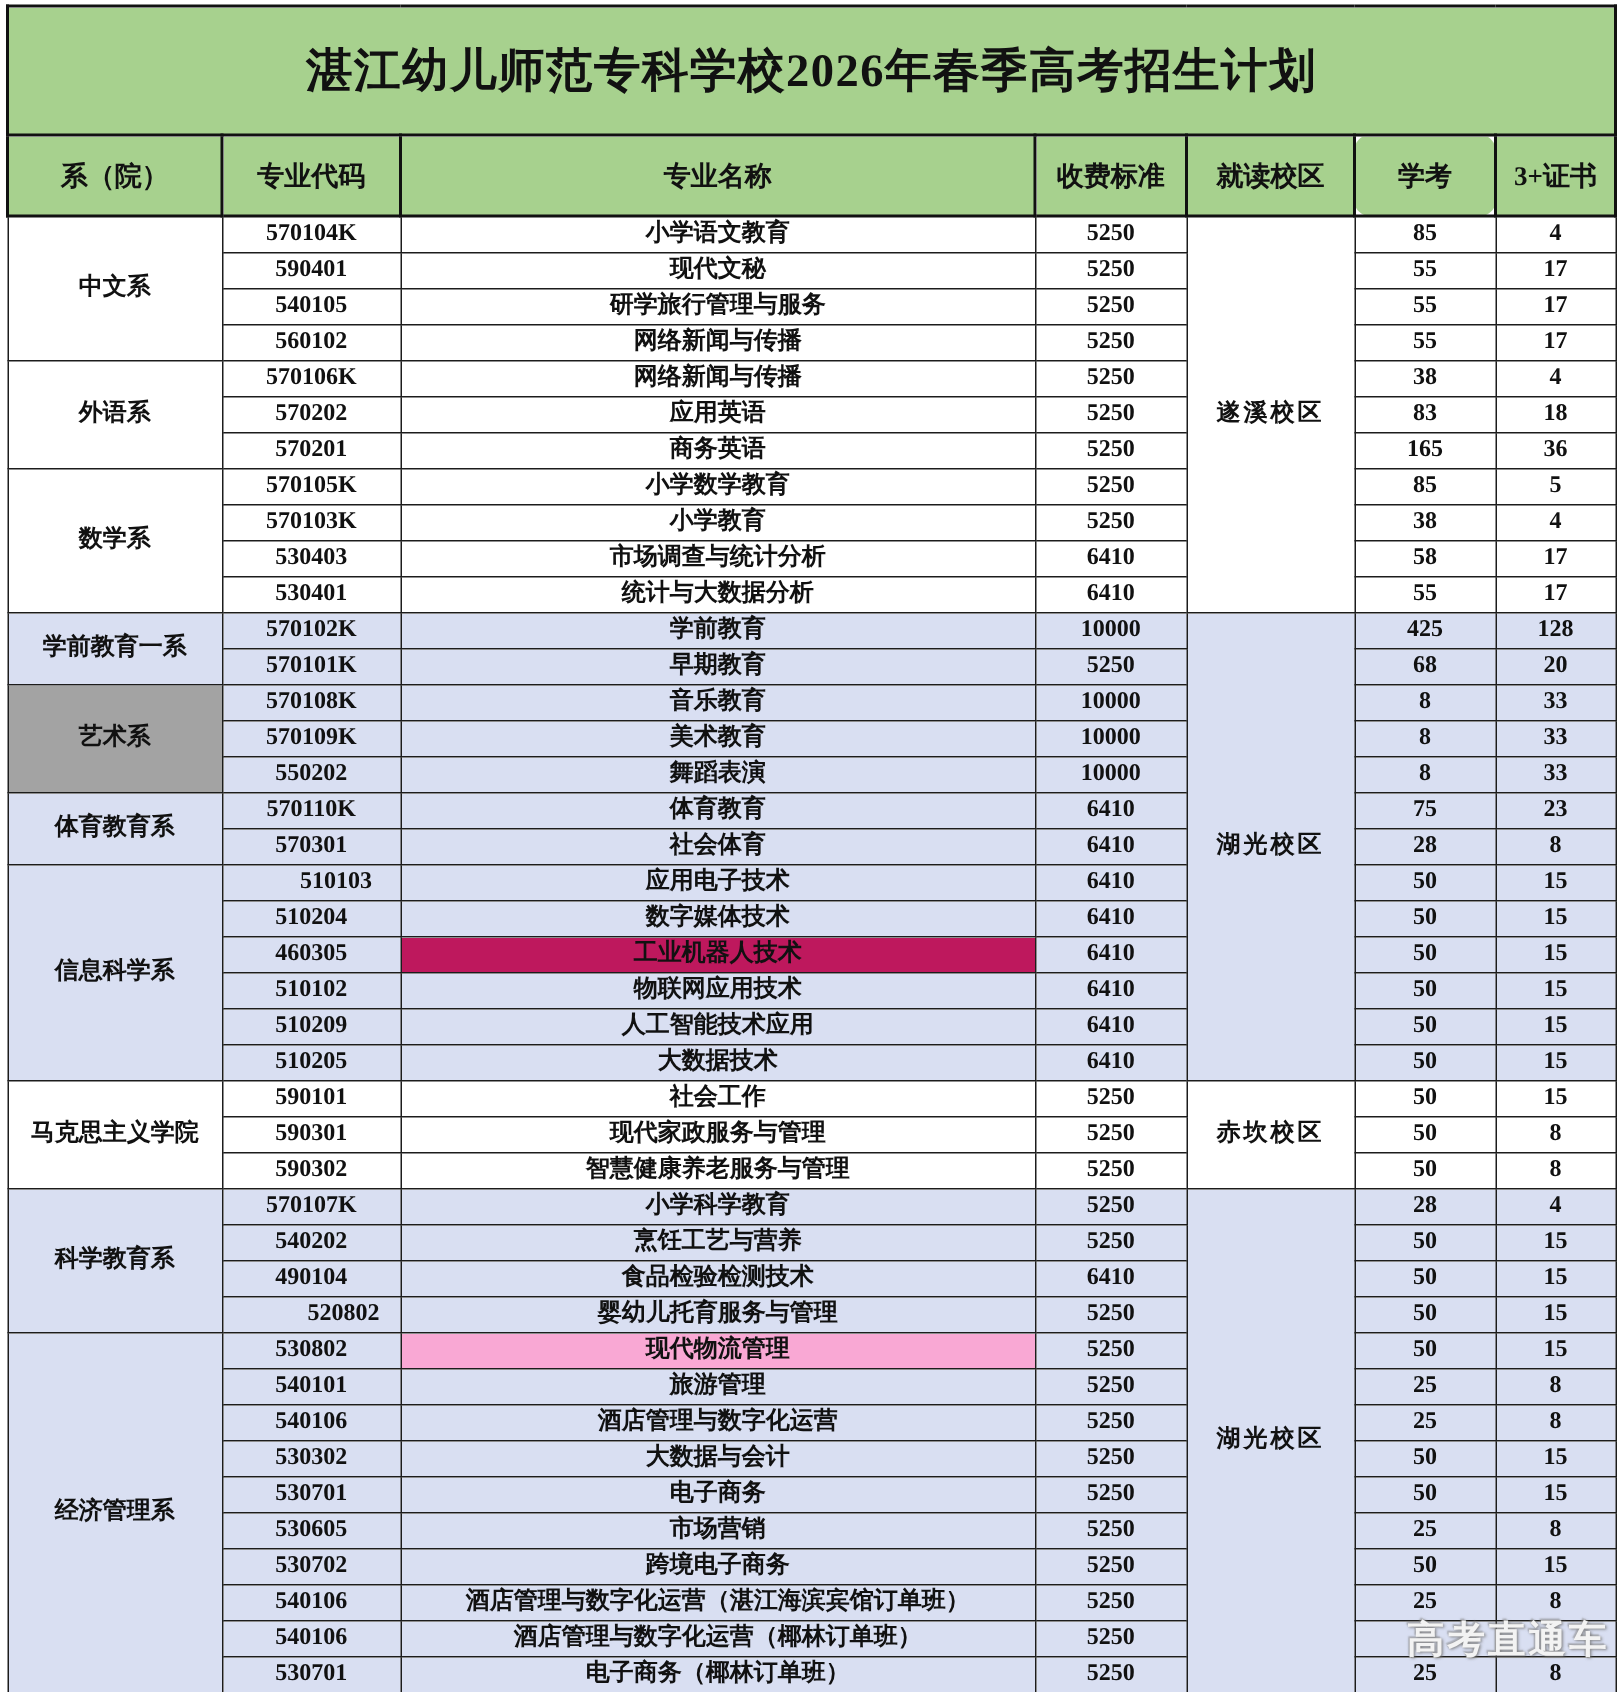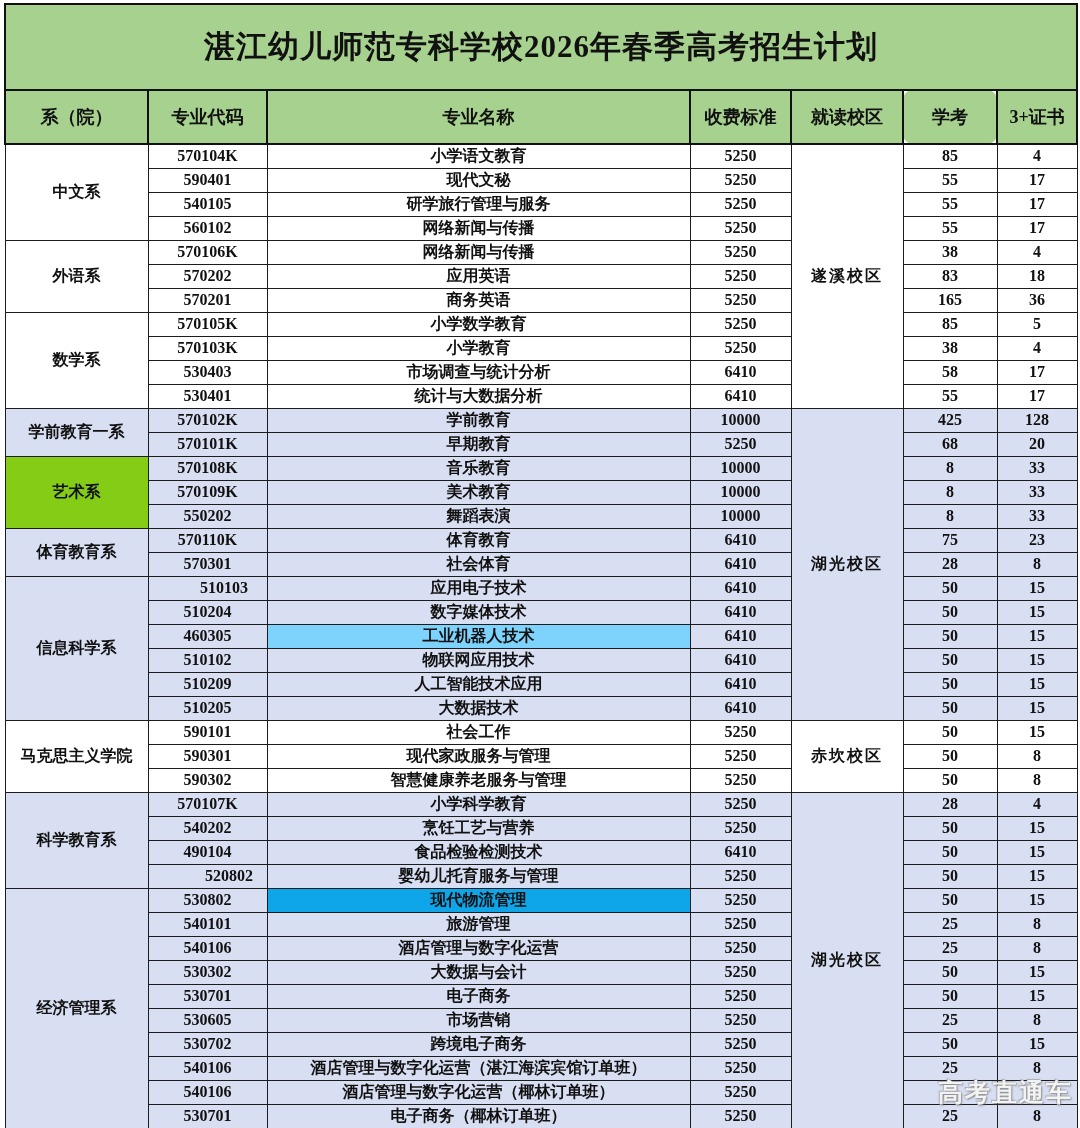--- a/index.html
+++ b/index.html
@@ -160,21 +160,21 @@
           <td style="background: rgb(217, 223, 242);">128</td>
         </tr>
         <tr class="data-row">
           <td style="background: rgb(217, 223, 242);">570101K</td>
           <td style="background: rgb(217, 223, 242);">早期教育</td>
           <td style="background: rgb(217, 223, 242);">5250</td>
           <td style="background: rgb(217, 223, 242);">68</td>
           <td style="background: rgb(217, 223, 242);">20</td>
         </tr>
         <tr class="data-row">
-          <td class="dept-cell" rowspan="3" style="background: #84cc16;">艺术系</td>
+          <td class="dept-cell" rowspan="3" style="background: #a3a3a3;">艺术系</td>
           <td style="background: rgb(217, 223, 242);">570108K</td>
           <td style="background: rgb(217, 223, 242);">音乐教育</td>
           <td style="background: rgb(217, 223, 242);">10000</td>
           <td style="background: rgb(217, 223, 242);">8</td>
           <td style="background: rgb(217, 223, 242);">33</td>
         </tr>
         <tr class="data-row">
           <td style="background: rgb(217, 223, 242);">570109K</td>
           <td style="background: rgb(217, 223, 242);">美术教育</td>
           <td style="background: rgb(217, 223, 242);">10000</td>
@@ -213,21 +213,21 @@
         </tr>
         <tr class="data-row">
           <td style="background: rgb(217, 223, 242);">510204</td>
           <td style="background: rgb(217, 223, 242);">数字媒体技术</td>
           <td style="background: rgb(217, 223, 242);">6410</td>
           <td style="background: rgb(217, 223, 242);">50</td>
           <td style="background: rgb(217, 223, 242);">15</td>
         </tr>
         <tr class="data-row">
           <td style="background: rgb(217, 223, 242);">460305</td>
-          <td style="background: #7dd3fc;">工业机器人技术</td>
+          <td style="background: #be185d;">工业机器人技术</td>
           <td style="background: rgb(217, 223, 242);">6410</td>
           <td style="background: rgb(217, 223, 242);">50</td>
           <td style="background: rgb(217, 223, 242);">15</td>
         </tr>
         <tr class="data-row">
           <td style="background: rgb(217, 223, 242);">510102</td>
           <td style="background: rgb(217, 223, 242);">物联网应用技术</td>
           <td style="background: rgb(217, 223, 242);">6410</td>
           <td style="background: rgb(217, 223, 242);">50</td>
           <td style="background: rgb(217, 223, 242);">15</td>
@@ -295,21 +295,21 @@
         <tr class="data-row">
           <td style="background: rgb(217, 223, 242); padding-left: 45px;">520802</td>
           <td style="background: rgb(217, 223, 242);">婴幼儿托育服务与管理</td>
           <td style="background: rgb(217, 223, 242);">5250</td>
           <td style="background: rgb(217, 223, 242);">50</td>
           <td style="background: rgb(217, 223, 242);">15</td>
         </tr>
         <tr class="data-row">
           <td class="dept-cell" rowspan="10" style="background: rgb(217, 223, 242);">经济管理系</td>
           <td style="background: rgb(217, 223, 242);">530802</td>
-          <td style="background: #0ea5e9;">现代物流管理</td>
+          <td style="background: #f9a8d4;">现代物流管理</td>
           <td style="background: rgb(217, 223, 242);">5250</td>
           <td style="background: rgb(217, 223, 242);">50</td>
           <td style="background: rgb(217, 223, 242);">15</td>
         </tr>
         <tr class="data-row">
           <td style="background: rgb(217, 223, 242);">540101</td>
           <td style="background: rgb(217, 223, 242);">旅游管理</td>
           <td style="background: rgb(217, 223, 242);">5250</td>
           <td style="background: rgb(217, 223, 242);">25</td>
           <td style="background: rgb(217, 223, 242);">8</td>

